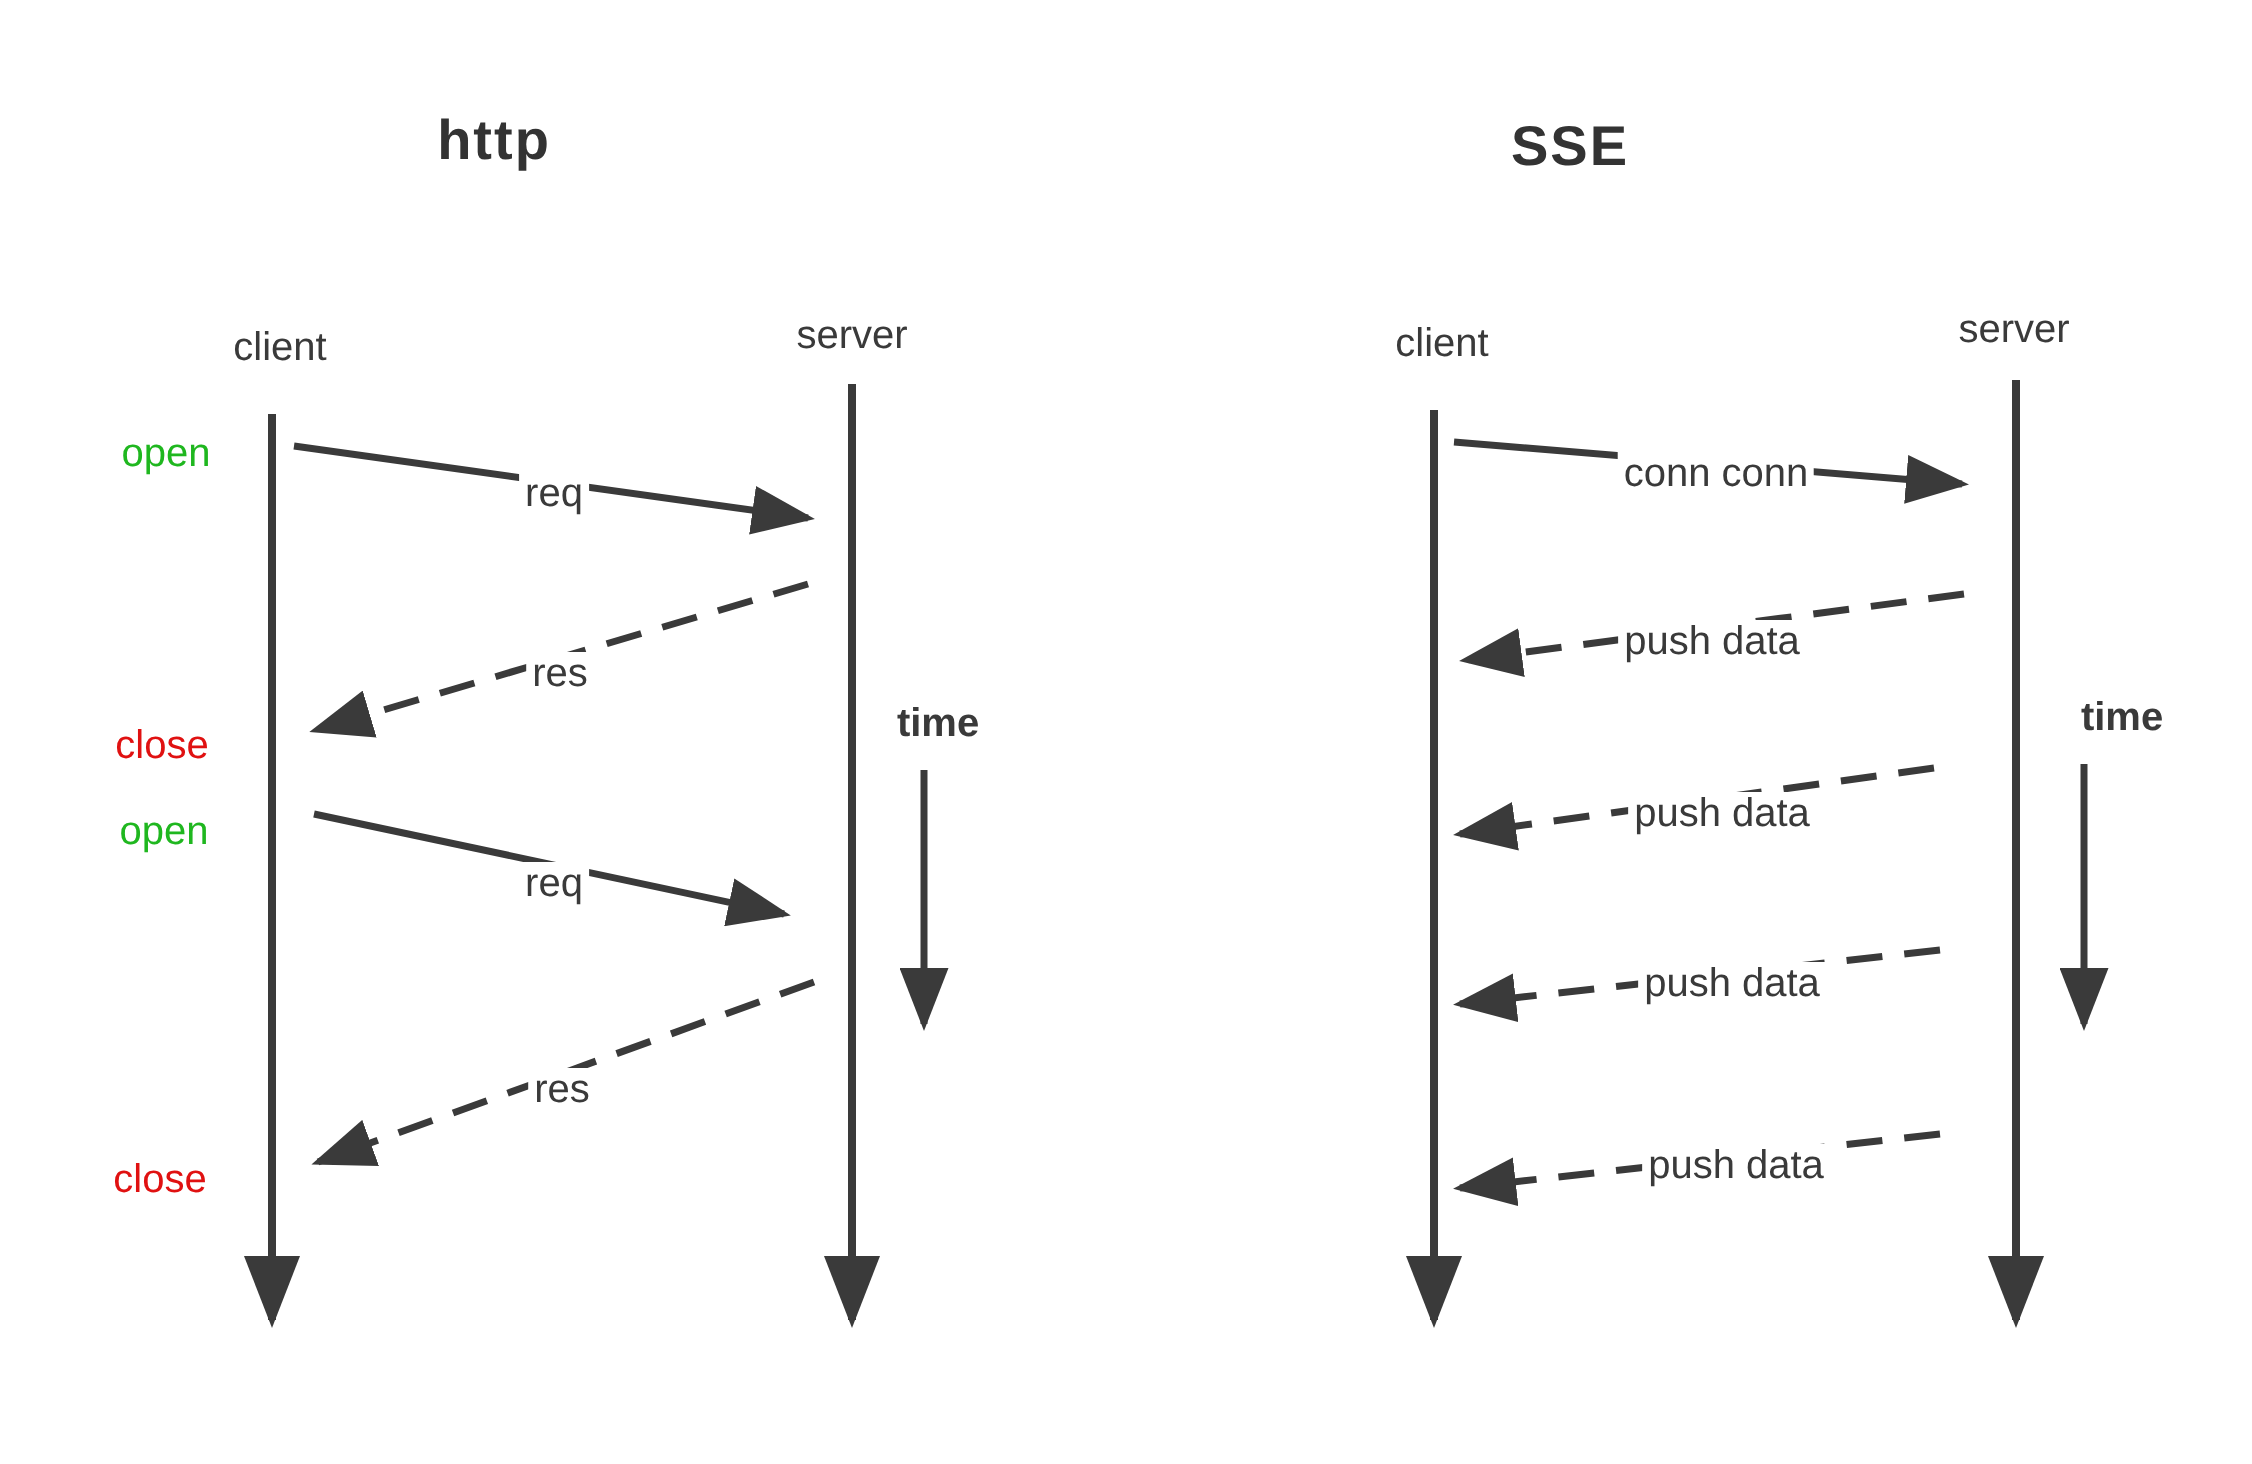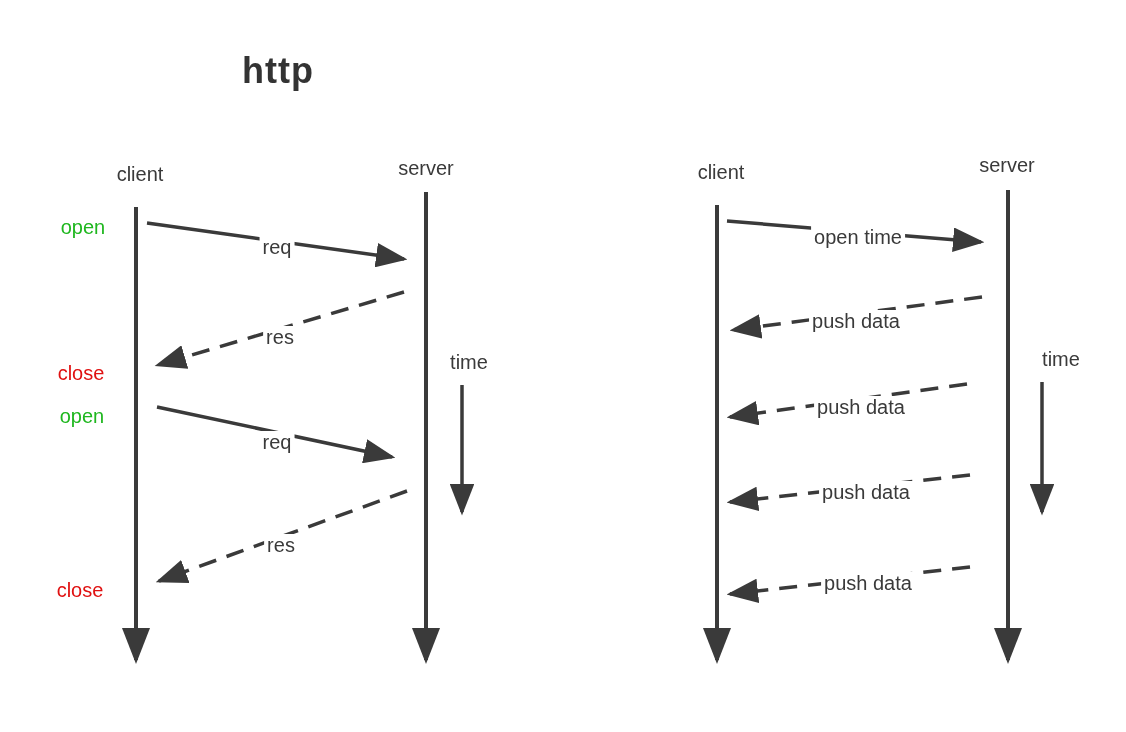--- a/index.html
+++ b/index.html
@@ -19,31 +19,30 @@
     position: absolute;
     transform: translate(-50%, -50%);
     font-size: 20px;
     color: #3a3a3a;
     background: #ffffff;
     padding: 0 3px;
     white-space: nowrap;
     line-height: 1.1;
   }
   .title {
-    font-size: 36px;
+    font-size: 28px;
     font-weight: bold;
     color: #333333;
     background: transparent;
     letter-spacing: 1px;
-    margin-left: 31px;
   }
   .actor { background: transparent; }
   .state-open  { color: var(--open-color, #1fb71f); background: transparent; }
   .state-close { color: var(--close-color, #e01111); background: transparent; }
-  .time-lbl { background: transparent; }
+  .time-lbl { background: transparent; font-weight: bold; }
 </style>
 </head>
 <body>
 
 <div class="canvas">
 
   <svg class="layer" width="1126" height="732" viewBox="0 0 1126 732">
     <defs>
       <marker id="arrow" markerWidth="9" markerHeight="7" refX="8" refY="3.5" orient="auto" markerUnits="strokeWidth">
         <path d="M0,0 L9,3.5 L0,7 Z" fill="#3a3a3a"></path>
@@ -87,25 +86,26 @@
   <div class="lbl state-open" style="left:82px; top:416px;">open</div>
   <div class="lbl state-close" style="left:80px; top:590px;">close</div>
 
   <div class="lbl" style="left:277px; top:247px;">req</div>
   <div class="lbl" style="left:280px; top:337px;">res</div>
   <div class="lbl" style="left:277px; top:442px;">req</div>
   <div class="lbl" style="left:281px; top:545px;">res</div>
 
   <div class="lbl time-lbl" style="left:469px; top:362px;">time</div>
 
+  <div class="lbl title" style="left:785px; top:74px;">SSE</div>
 
   <div class="lbl actor" style="left:721px; top:172px;">client</div>
   <div class="lbl actor" style="left:1007px; top:165px;">server</div>
 
-  <div class="lbl" style="left:858px; top:237px;">open time</div>
+  <div class="lbl" style="left:858px; top:237px;">conn conn</div>
   <div class="lbl" style="left:856px; top:321px;">push data</div>
   <div class="lbl" style="left:861px; top:407px;">push data</div>
   <div class="lbl" style="left:866px; top:492px;">push data</div>
   <div class="lbl" style="left:868px; top:583px;">push data</div>
 
   <div class="lbl time-lbl" style="left:1061px; top:359px;">time</div>
 
 </div>
 
 </body></html>

